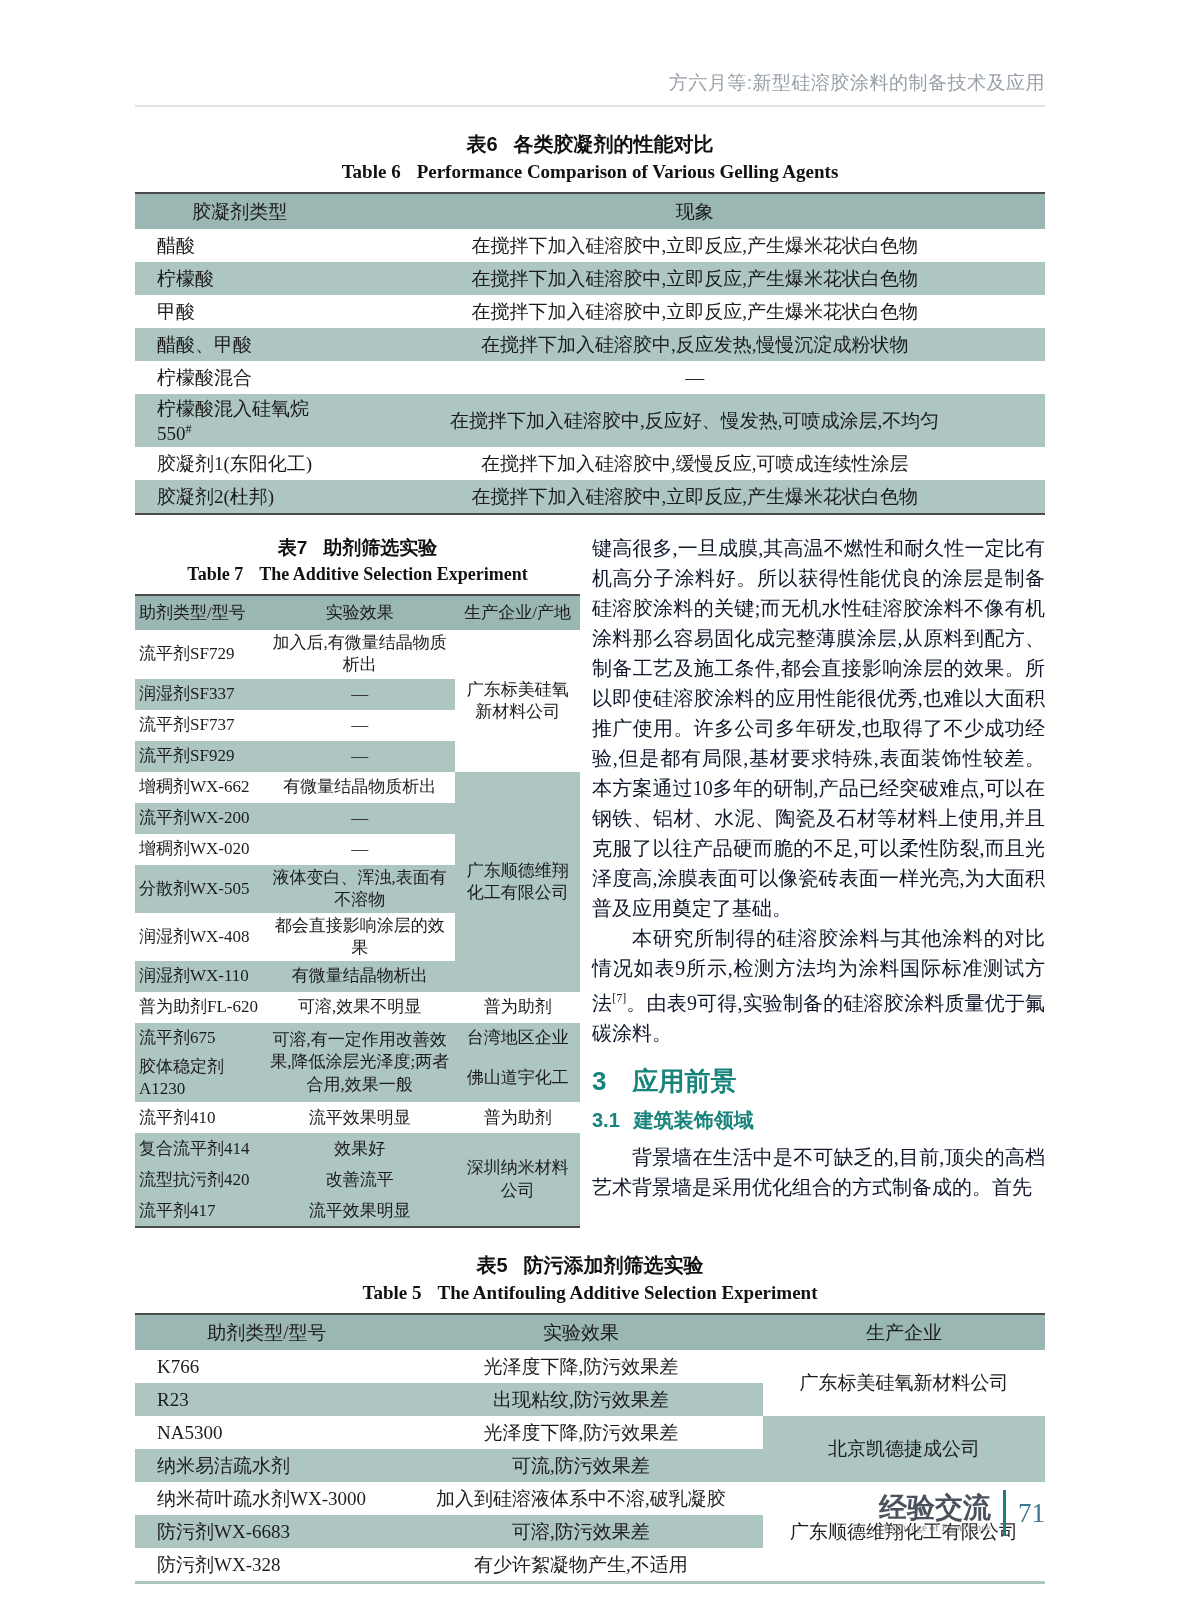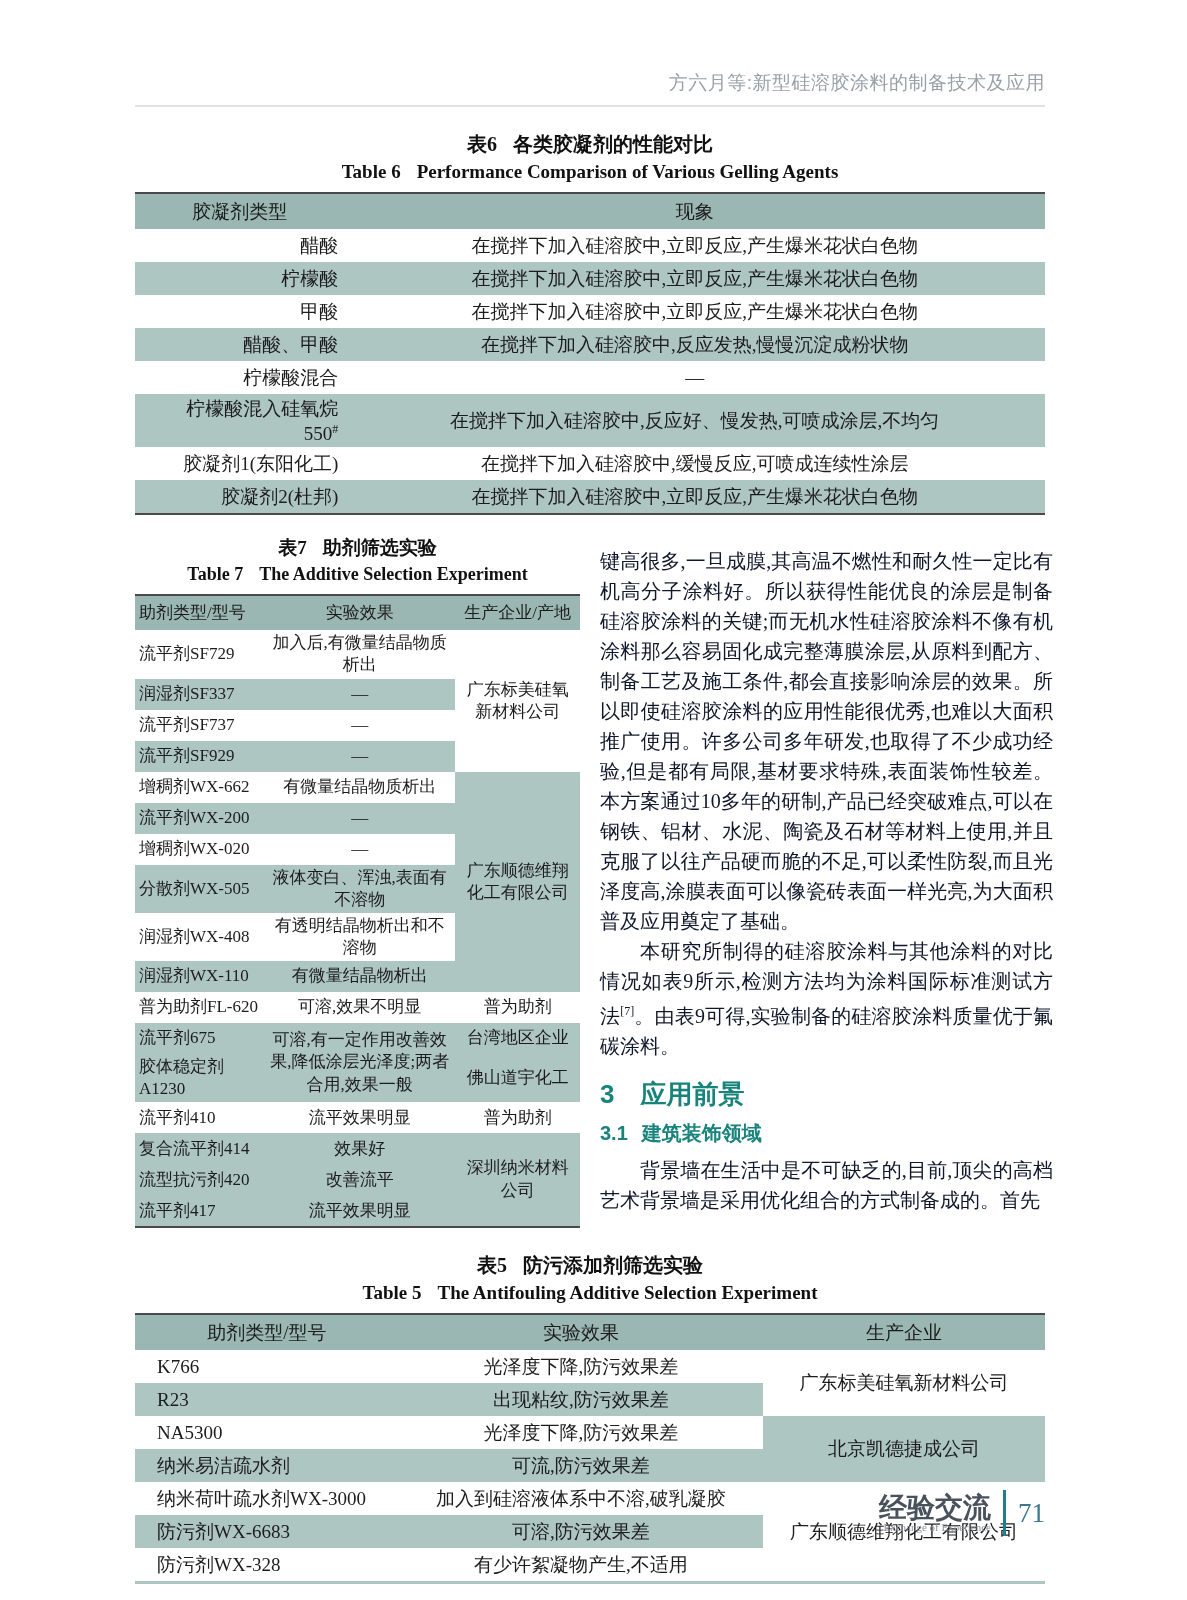--- a/index.html
+++ b/index.html
@@ -14,21 +14,21 @@
   .running-header {
     padding-top:70px; text-align:right;
     font-family:"Liberation Sans","DejaVu Sans",sans-serif;
     font-size:19px; color:var(--run-gray,#98a0a8); letter-spacing:.5px;
   }
   .head-rule { border-bottom:2px solid var(--rule,#e0e2e4); margin-top:9px; }
 
   
   .tbl-title-cn {
     text-align:center; font-weight:bold; font-size:20px; color:#111;
-    font-family:Liberation Serif, serif; margin-top:24px;
+    font-family:Liberation Sans, sans-serif; margin-top:24px;
   }
   .tbl-title-en {
     text-align:center; font-weight:bold; font-size:19px; color:#111;
     font-family:"Liberation Serif","DejaVu Serif",serif; margin:3px 0 9px 0;
   }
   .tno { margin-right:16px; }
 
   
   table.t {
     width:100%; border-collapse:collapse;
@@ -36,26 +36,26 @@
     border-bottom:2px solid var(--tline,#4a4a4a);
   }
   table.t th, table.t td { font-weight:normal; vertical-align:middle; padding:2px 6px; }
   .hdr { background:var(--hdr,#9bb7b3); }
   .b   { background:var(--band,#aec6c2); }
 
   
   .t6 { font-size:19px; }
   .t6 th { height:31px; text-align:center; }
   .t6 td { height:29px; }
-  .t6 .c0 { width:23%; text-align:right; padding-left:22px; }
+  .t6 .c0 { width:23%; text-align:left; padding-left:22px; }
   .t6 th.c0 { text-align:center; padding-left:6px; }
   .t6 .c1 { width:77%; text-align:center; }
 
   
-  .twocol { display:flex; gap:20px; margin-top:18px; align-items:center; }
+  .twocol { display:flex; gap:12px; margin-top:18px; align-items:flex-start; }
   .leftcol  { width:445px; flex:0 0 445px; }
   .rightcol { width:453px; flex:0 0 453px; }
   .leftcol .tbl-title-cn { margin-top:2px; font-size:19px; }
   .leftcol .tbl-title-en { font-size:18px; }
 
   
   .t7 { font-size:17px; line-height:1.3; }
   .t7 th { height:30px; }
   .t7 td { height:27px; }
   .t7 .c0 { width:29%; text-align:left; padding-left:4px; }
@@ -206,21 +206,21 @@
           <tr>
             <td class="c0">增稠剂WX-020</td>
             <td class="c1">—</td>
           </tr>
           <tr>
             <td class="c0 b">分散剂WX-505</td>
             <td class="c1 b">液体变白、浑浊,表面有不溶物</td>
           </tr>
           <tr>
             <td class="c0">润湿剂WX-408</td>
-            <td class="c1">有透明结晶物析出和不溶物</td>
+            <td class="c1">都会直接影响涂层的效果</td>
           </tr>
           <tr>
             <td class="c0 b">润湿剂WX-110</td>
             <td class="c1 b">有微量结晶物析出</td>
           </tr>
           <tr>
             <td class="c0">普为助剂FL-620</td>
             <td class="c1">可溶,效果不明显</td>
             <td class="c2">普为助剂</td>
           </tr>

